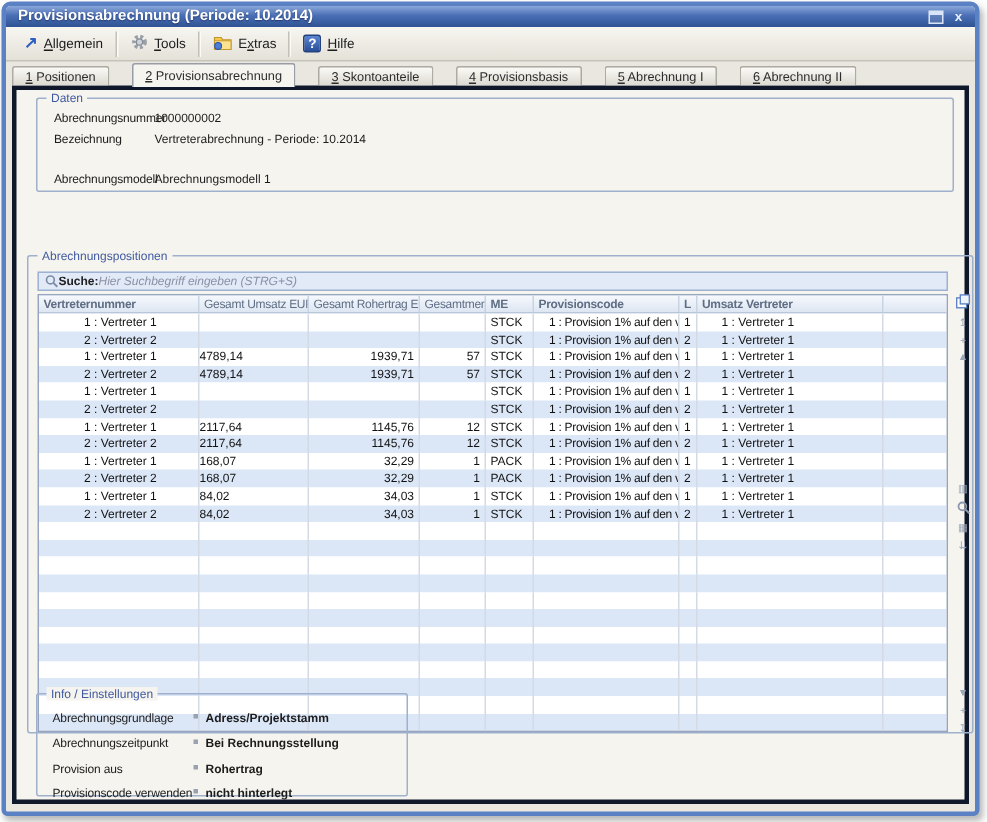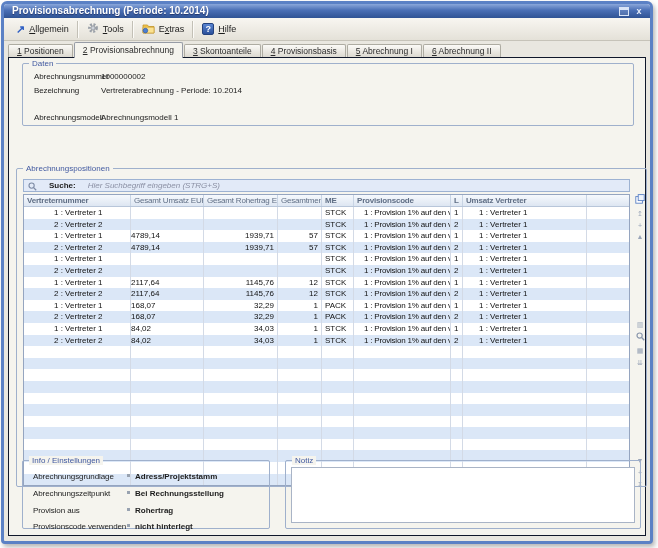--- a/index.html
+++ b/index.html
@@ -22,39 +22,39 @@
   .toolbar{position:absolute;left:0;top:14px;right:0;height:23px;display:flex;align-items:center;
     background:linear-gradient(#f8f6f1,#e4e1d8);border-bottom:1px solid #c6c3b9;padding-left:6px;}
   .tb-btn{display:flex;align-items:center;gap:4px;padding:2px 6px;font-size:9px;color:#1c1c1c;cursor:default;}
   .tb-sep{width:0;height:17px;border-left:1px solid #c3c0b6;border-right:1px solid #fcfbf8;margin:0 2px;}
   .ic-arrow{color:#2f5fc4;font-weight:bold;font-size:11px;line-height:11px;}
   .ic-help{display:inline-flex;width:12px;height:12px;border-radius:2px;align-items:center;justify-content:center;
     background:linear-gradient(#5a85d2,#2a4f9a);color:#fff;font-size:9px;font-weight:bold;border:1px solid #24427e;}
   .tb-label u{text-decoration:underline;}
   
   .tabsrow{position:absolute;left:4px;top:38px;height:16px;display:flex;align-items:flex-end;z-index:3;}
-  .tab{height:13px;line-height:13px;padding:0 8px;font-size:8.5px;color:#2c2c2c;margin-right:1px;margin-bottom:1px;
+  .tab{height:13px;line-height:13px;padding:0 8px;font-size:8.5px;color:#2c2c2c;margin-right:15px;margin-bottom:1px;
     background:linear-gradient(#fbfaf7,#dcd9d0);border:1px solid #aeaca2;border-bottom:none;border-radius:2px 2px 0 0;cursor:default;}
   .tab.active{height:16px;line-height:15px;margin-bottom:0;background:#f5f4ee;border-color:#979ca6;z-index:4;}
   .tab u{text-decoration:underline;}
   
-  .panel{position:absolute;left:4px;right:4px;top:53px;bottom:5px;background:#f5f4ee;border:1px solid #0f172a;}
+  .panel{position:absolute;left:4px;right:4px;top:53px;bottom:5px;background:#f5f4ee;border:3px solid #0f172a;}
   
   .grp{position:absolute;border:1px solid #9fb0cc;border-radius:2px;}
   .grp-label{position:absolute;top:-5px;left:6px;background:#f5f4ee;padding:0 3px;font-size:8px;color:#4159a0;line-height:9px;white-space:nowrap;}
   .grp-daten{left:13px;top:5px;width:612px;height:63px;}
   .grp-pos{left:7px;top:74px;width:631px;height:319px;margin-top:36px;}
   .grp-info{left:13px;top:402px;width:248px;height:69px;}
   .grp-notiz{left:276px;top:402px;width:356px;height:69px;}
   
   .fld-label{position:absolute;left:11px;font-size:8px;color:#1c1c1c;letter-spacing:-0.1px;white-space:nowrap;}
   .fld-value{position:absolute;left:78px;font-size:8px;color:#1c1c1c;white-space:nowrap;}
   
   .searchbar{position:absolute;left:6px;top:10px;width:607px;height:13px;background:#e2eaf8;border:1px solid #9db2d2;
-    display:flex;align-items:center;gap:12px;padding:0 4px;}
+    display:flex;align-items:center;gap:0;padding:0 4px;}
   .s-label{font-size:8px;font-weight:bold;color:#222;}
   .s-input{flex:1;border:none;background:transparent;font-size:8px;font-style:italic;color:#333;outline:none;
     font-family:"Liberation Sans",sans-serif;height:11px;padding:0;}
   .s-input::placeholder{color:#8b90a4;font-style:italic;}
   
   .tablebox{position:absolute;left:6px;top:25px;width:607px;height:292px;border:1px solid #95a5c0;background:#fff;overflow:hidden;}
   .thead{display:flex;height:12px;background:linear-gradient(#f6f9fd,#dde6f2);border-bottom:1px solid #b8c6da;}
   .hcell{font-size:8px;color:#5f6e85;letter-spacing:-0.2px;line-height:12px;padding-left:3px;overflow:hidden;
     white-space:nowrap;border-right:1px solid #c8d4e4;cursor:default;}
   .tbody{position:absolute;left:0;top:12px;right:0;bottom:0;overflow:hidden;}
@@ -481,20 +481,16 @@
         <span class="bullet"></span>
         <span class="info-value">Rohertrag</span>
       </div>
       <div class="info-row" style="top:61px">
         <span class="info-label">Provisionscode verwenden</span>
         <span class="bullet"></span>
         <span class="info-value">nicht hinterlegt</span>
       </div>
     </div>
 
-    <div class="grp grp-notiz">
-      <span class="grp-label">Notiz</span>
-      <textarea class="notiz-area" style=""></textarea>
-    </div>
 
   </div>
  </div>
 </div>
 
 </body></html>

